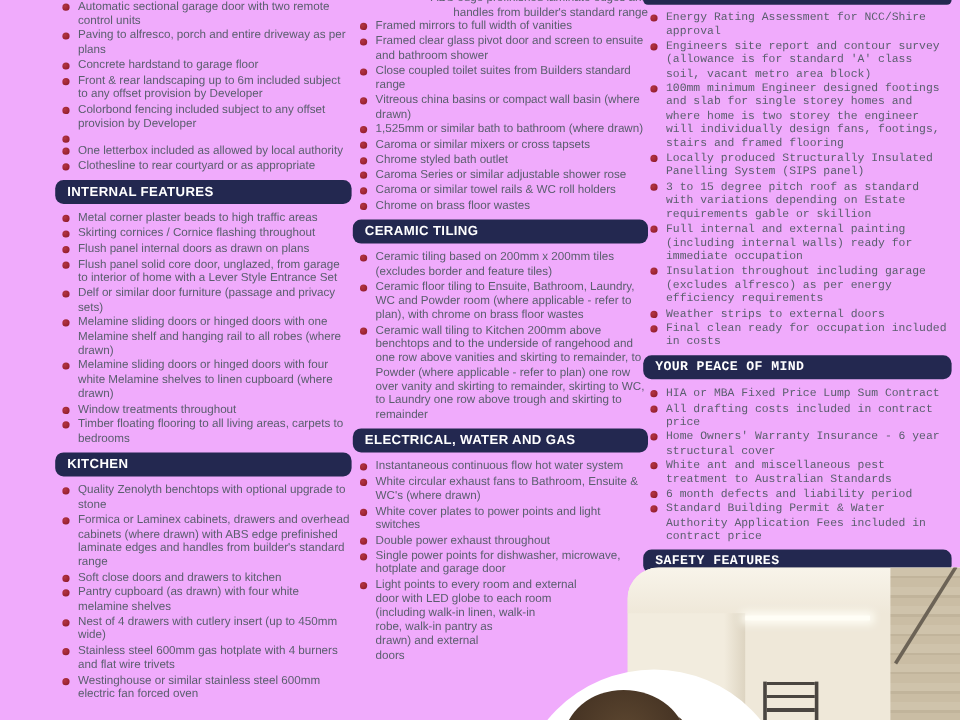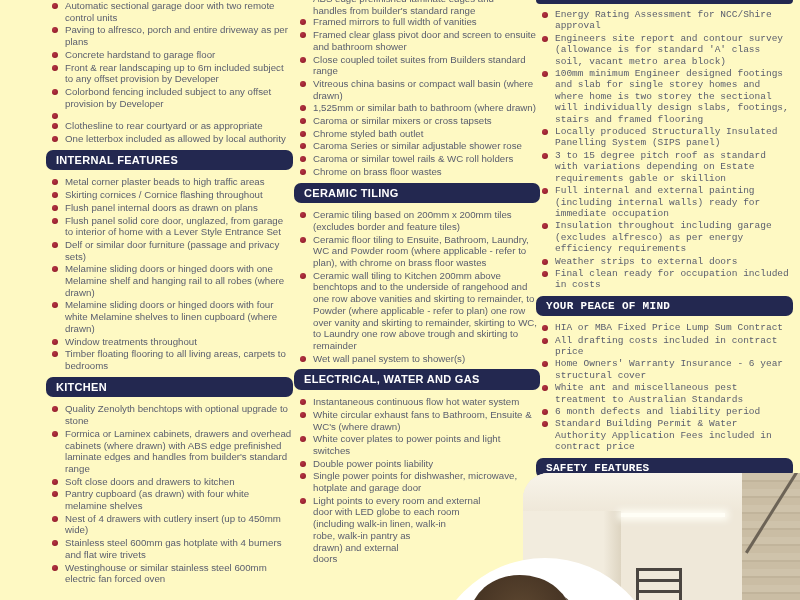--- a/index.html
+++ b/index.html
@@ -1,27 +1,27 @@
 <!DOCTYPE html>
 <html style="--header-bg: #232850; --bullet: #9e2433; --text: #5a5e6e;"><head>
 <meta charset="utf-8">
 <style>
   html,body{margin:0;padding:0;}
   body{width:800px;height:600px;background:#ffffff;font-family:"Liberation Sans",sans-serif;}
-  .page{position:absolute;top:0;left:0;width:800px;height:600px;overflow:hidden;background:#fef9c3;}
+  .page{position:absolute;top:0;left:0;width:800px;height:600px;overflow:hidden;background:#f0abfc;}
   .col{position:absolute;top:0;}
   #col-left{left:46px;width:247px;}
   #col-middle{left:294px;width:246px;}
   #col-right{left:536px;width:257px;}
   .col{color:var(--text,#5a5e6e);font-size:9.7px;line-height:11.7px;}
   #col-right{font-size:9.5px;line-height:11.4px;font-family:Liberation Mono, monospace;}
   .sec-header{background:var(--header-bg,#232850);color:#fff;font-weight:bold;font-size:11px;
     letter-spacing:.3px;padding:5px 10px 4px 10px;border-radius:7px;margin:5px 0 6px 0;}
   .header-cut{height:4px;background:var(--header-bg,#232850);border-radius:0 0 5px 5px;margin:0 0 5px 0;}
-  .lead{padding-left:19px;}
+  .lead{padding-left:19px;text-align:right;}
   .cut-top{margin-top:-7px;}
   ul.items{list-style:none;margin:0 0 2px 0;padding:0 0 0 6px;}
   li.item{display:flex;gap:7px;margin:0 0 1px 0;}
   .bullet{flex:none;width:6px;height:6px;border-radius:50% 50% 50% 45%;margin-top:3px;
     background:radial-gradient(circle at 35% 35%, #b23543 0%, var(--bullet,#9e2433) 55%, #7d1a26 100%);}
   .item-text{white-space:pre-line;}
   
   .photo{position:absolute;left:523px;top:473px;width:277px;height:127px;border-radius:26px 0 0 0;
     overflow:hidden;background:#efe8d9;z-index:5;}
   .photo>div{position:absolute;}
@@ -68,25 +68,25 @@
         </li>
         <li class="item">
           <span class="bullet"></span>
           <span class="item-text">Colorbond fencing included subject to any offset provision by Developer</span>
         </li>
         <li class="item">
           <span class="bullet"></span>
         </li>
         <li class="item">
           <span class="bullet"></span>
+          <span class="item-text">One letterbox included as allowed by local authority</span>
+        </li>
+        <li class="item">
+          <span class="bullet"></span>
           <span class="item-text">Clothesline to rear courtyard or as appropriate</span>
-        </li>
-        <li class="item">
-          <span class="bullet"></span>
-          <span class="item-text">One letterbox included as allowed by local authority</span>
         </li>
       </ul>
       <div class="sec-header">INTERNAL FEATURES</div>
       <ul class="items">
         <li class="item">
           <span class="bullet"></span>
           <span class="item-text">Metal corner plaster beads to high traffic areas</span>
         </li>
         <li class="item">
           <span class="bullet"></span>
@@ -205,42 +205,38 @@
           <span class="item-text">Ceramic tiling based on 200mm x 200mm tiles (excludes border and feature tiles)</span>
         </li>
         <li class="item">
           <span class="bullet"></span>
           <span class="item-text">Ceramic floor tiling to Ensuite, Bathroom, Laundry, WC and Powder room (where applicable - refer to plan), with chrome on brass floor wastes</span>
         </li>
         <li class="item">
           <span class="bullet"></span>
           <span class="item-text">Ceramic wall tiling to Kitchen 200mm above benchtops and to the underside of rangehood and one row above vanities and skirting to remainder, to Powder (where applicable - refer to plan) one row over vanity and skirting to remainder, skirting to WC, to Laundry one row above trough and skirting to remainder</span>
         </li>
-        <li class="item">
-          <span class="bullet"></span>
-          <span class="item-text">Wet wall panel system to shower(s)</span>
-        </li>
       </ul>
       <div class="sec-header">ELECTRICAL, WATER AND GAS</div>
       <ul class="items">
         <li class="item">
           <span class="bullet"></span>
           <span class="item-text">Instantaneous continuous flow hot water system</span>
         </li>
         <li class="item">
           <span class="bullet"></span>
           <span class="item-text">White circular exhaust fans to Bathroom, Ensuite &amp; WC's (where drawn)</span>
         </li>
         <li class="item">
           <span class="bullet"></span>
           <span class="item-text">White cover plates to power points and light switches</span>
         </li>
         <li class="item">
           <span class="bullet"></span>
-          <span class="item-text">Double power points liability</span>
+          <span class="item-text">Double power exhaust throughout</span>
         </li>
         <li class="item">
           <span class="bullet"></span>
           <span class="item-text">Single power points for dishwasher, microwave, hotplate and garage door</span>
         </li>
         <li class="item">
           <span class="bullet"></span>
           <span class="item-text">Light points to every room and external
 door with LED globe to each room
 (including walk-in linen, walk-in
@@ -256,21 +252,21 @@
         <li class="item">
           <span class="bullet"></span>
           <span class="item-text">Energy Rating Assessment for NCC/Shire approval</span>
         </li>
         <li class="item">
           <span class="bullet"></span>
           <span class="item-text">Engineers site report and contour survey (allowance is for standard 'A' class soil, vacant metro area block)</span>
         </li>
         <li class="item">
           <span class="bullet"></span>
-          <span class="item-text">100mm minimum Engineer designed footings and slab for single storey homes and where home is two storey the sectional will individually design slabs, footings, stairs and framed flooring</span>
+          <span class="item-text">100mm minimum Engineer designed footings and slab for single storey homes and where home is two storey the engineer will individually design fans, footings, stairs and framed flooring</span>
         </li>
         <li class="item">
           <span class="bullet"></span>
           <span class="item-text">Locally produced Structurally Insulated Panelling System (SIPS panel)</span>
         </li>
         <li class="item">
           <span class="bullet"></span>
           <span class="item-text">3 to 15 degree pitch roof as standard with variations depending on Estate requirements gable or skillion</span>
         </li>
         <li class="item">

